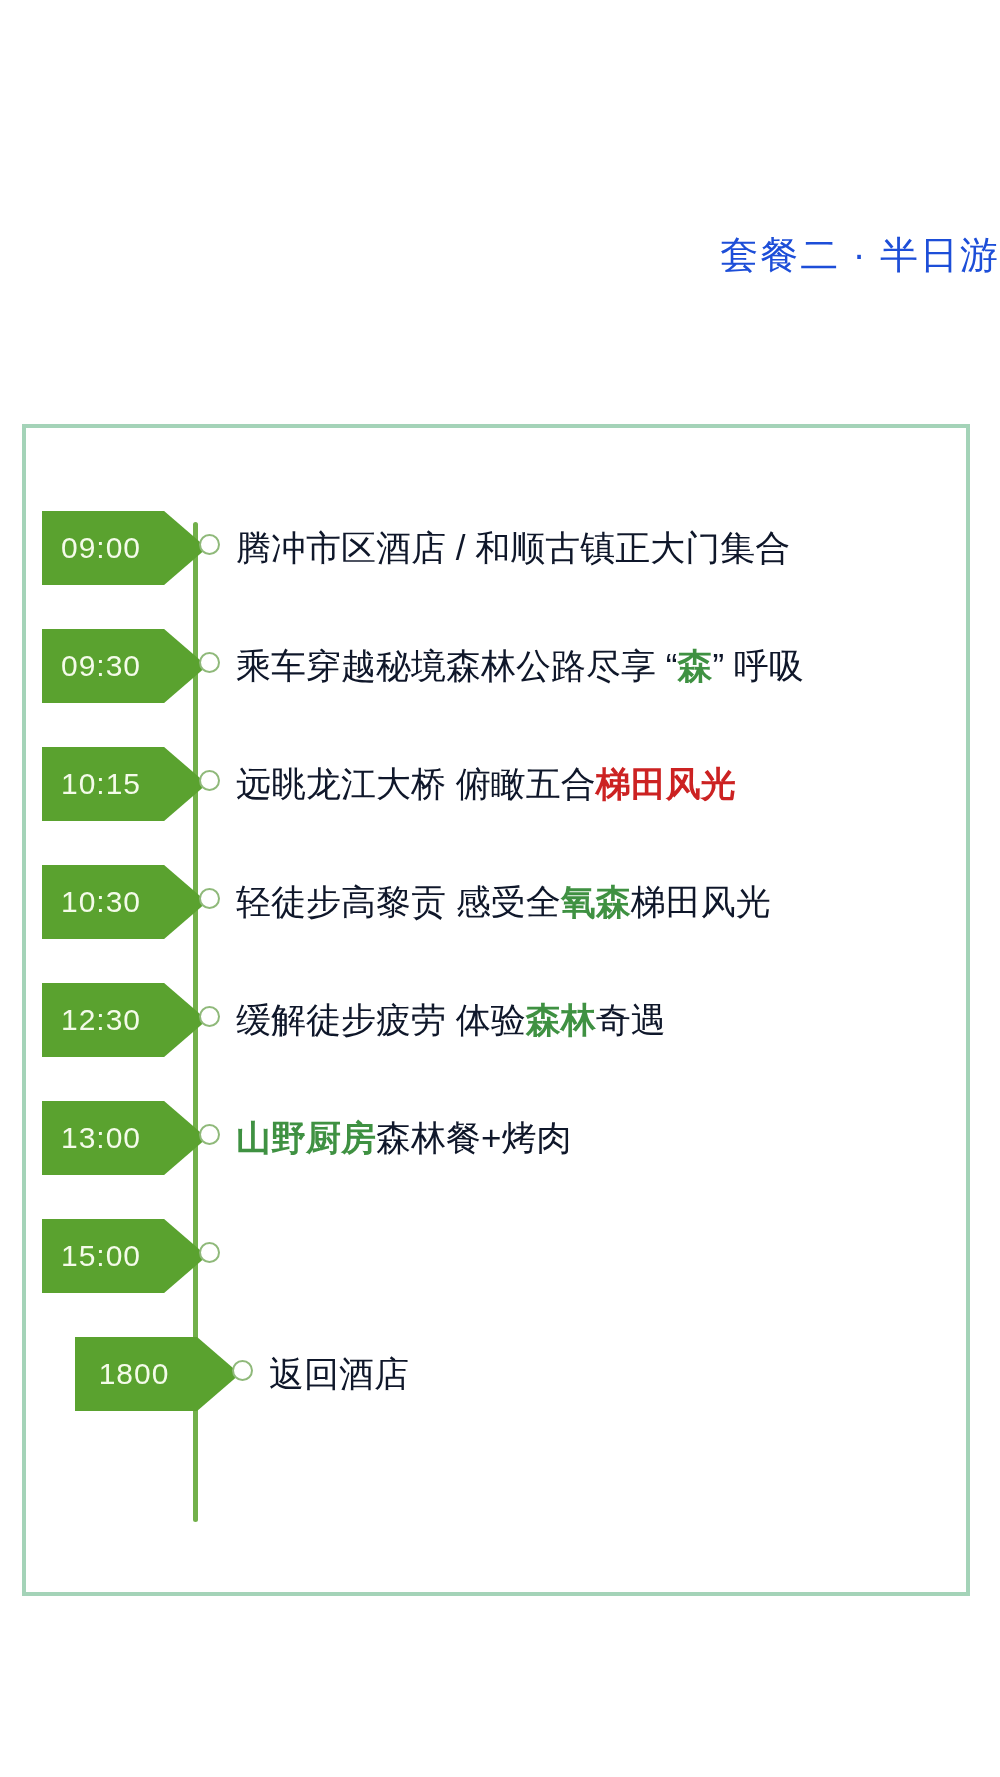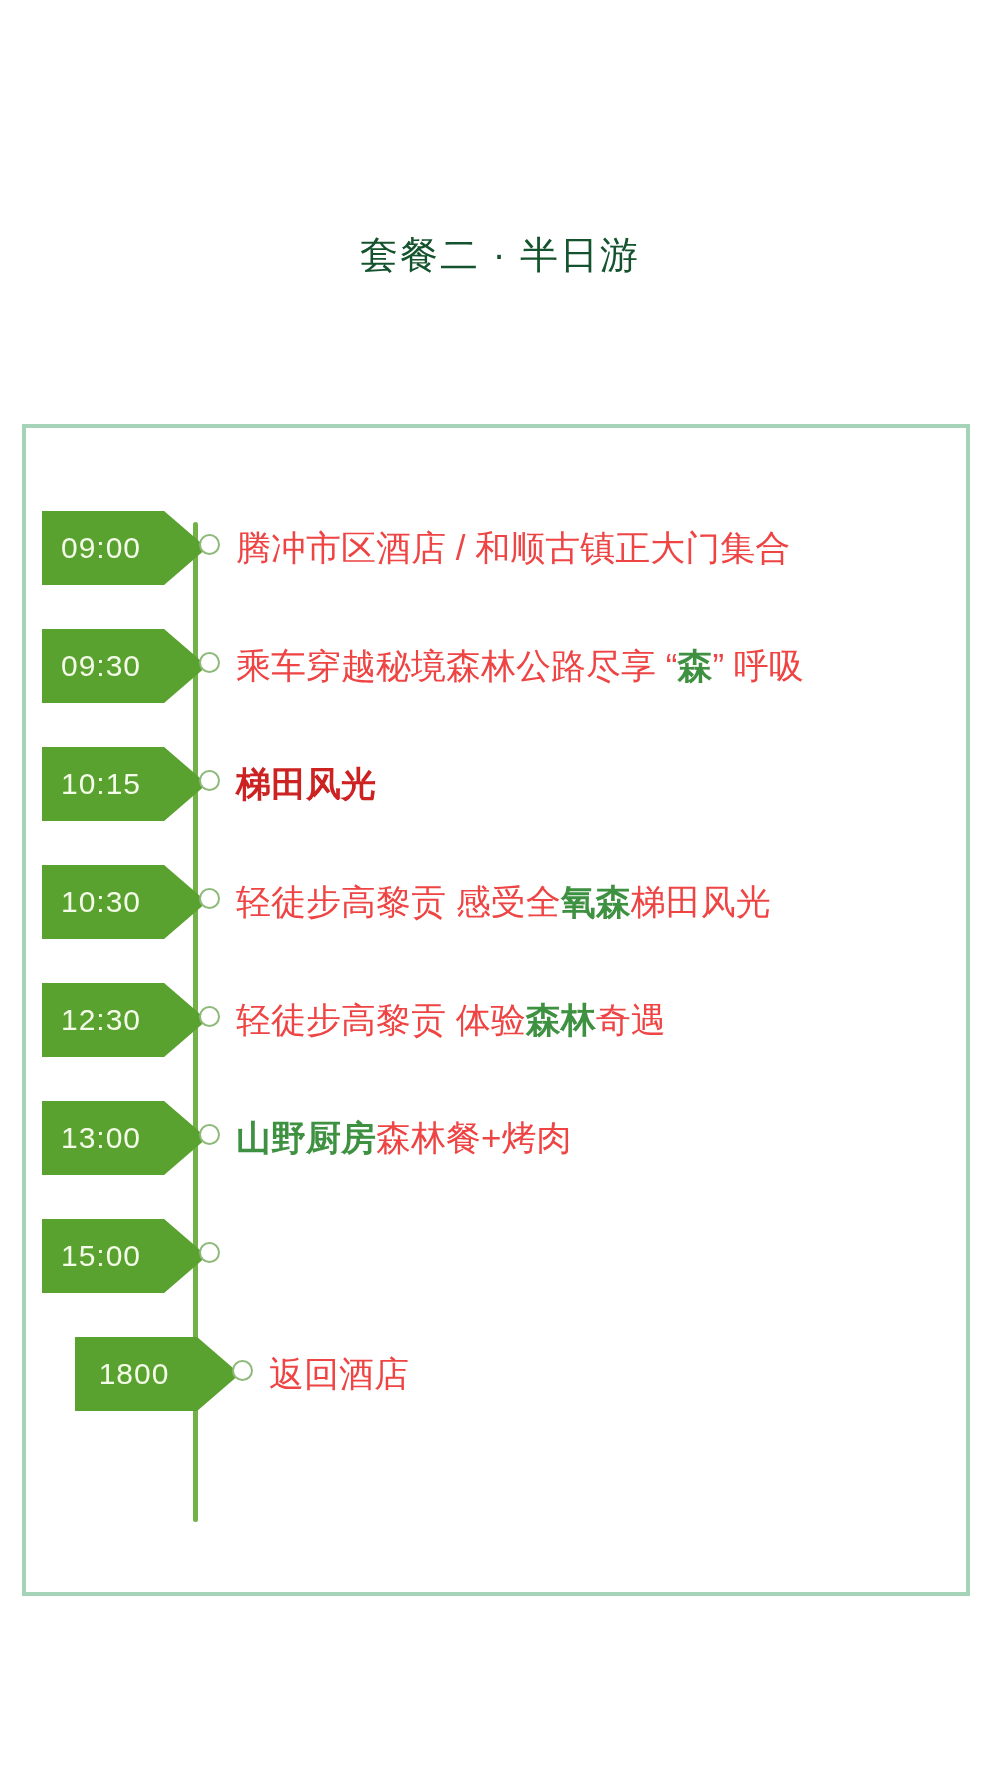--- a/index.html
+++ b/index.html
@@ -14,25 +14,25 @@
     position: relative;
     overflow: hidden;
   }
 
   
   .page-title {
     position: absolute;
     top: 205px;
     left: 0;
     width: 1000px;
-    text-align: center;
+    text-align: right;
     font-size: 38px;
     font-weight: 400;
     letter-spacing: 2px;
-    color: #14532d;
+    color: #1d4ed8;
     line-height: 50px;
     white-space: nowrap;
   }
 
   
   .itinerary-card {
     position: absolute;
     left: 22px;
     top: 424px;
     width: 948px;
@@ -118,21 +118,21 @@
     align-items: center;
     font-size: 35px;
     line-height: 46px;
     color: #2c2c2c;
     white-space: nowrap;
     font-family: "Liberation Sans", "DejaVu Sans", sans-serif;
   }
   .row-text .seg { display: inline; }
   .seg.green  { color: #3f9142; font-weight: bold; }
   .seg.red    { color: #cc2222; font-weight: bold; }
-  .seg.plain  { color: #ef4444; font-weight: 400; }
+  .seg.plain  { color: #0f172a; font-weight: 400; }
 </style>
 </head>
 <body>
 
 <h1 class="page-title">套餐二 · 半日游</h1>
 
 <div class="itinerary-card">
   <div class="timeline-rail"></div>
   <div class="timeline-list">
       <div class="timeline-row" style="top: 83px;">
@@ -154,41 +154,42 @@
           <span class="seg green">森</span>
           <span class="seg plain">” 呼吸</span>
         </div>
       </div>
       <div class="timeline-row" style="top: 319px;">
         <div class="time-badge">
           <span class="time-badge-label">10:15</span>
         </div>
         <span class="node-dot"></span>
         <div class="row-text">
+          <span class="seg plain">远眺龙江大桥  俯瞰五合</span>
           <span class="seg red">梯田风光</span>
         </div>
       </div>
       <div class="timeline-row" style="top: 437px;">
         <div class="time-badge">
           <span class="time-badge-label">10:30</span>
         </div>
         <span class="node-dot"></span>
         <div class="row-text">
           <span class="seg plain">轻徒步高黎贡  感受全</span>
           <span class="seg green">氧森</span>
           <span class="seg plain">梯田风光</span>
         </div>
       </div>
       <div class="timeline-row" style="top: 555px;">
         <div class="time-badge">
           <span class="time-badge-label">12:30</span>
         </div>
         <span class="node-dot"></span>
         <div class="row-text">
-          <span class="seg plain">轻徒步高黎贡  体验</span>
+          <span class="seg plain">缓解徒步疲劳  体验</span>
           <span class="seg green">森林</span>
           <span class="seg plain">奇遇</span>
         </div>
       </div>
       <div class="timeline-row" style="top: 673px;">
         <div class="time-badge">
           <span class="time-badge-label">13:00</span>
         </div>
         <span class="node-dot"></span>
         <div class="row-text">

